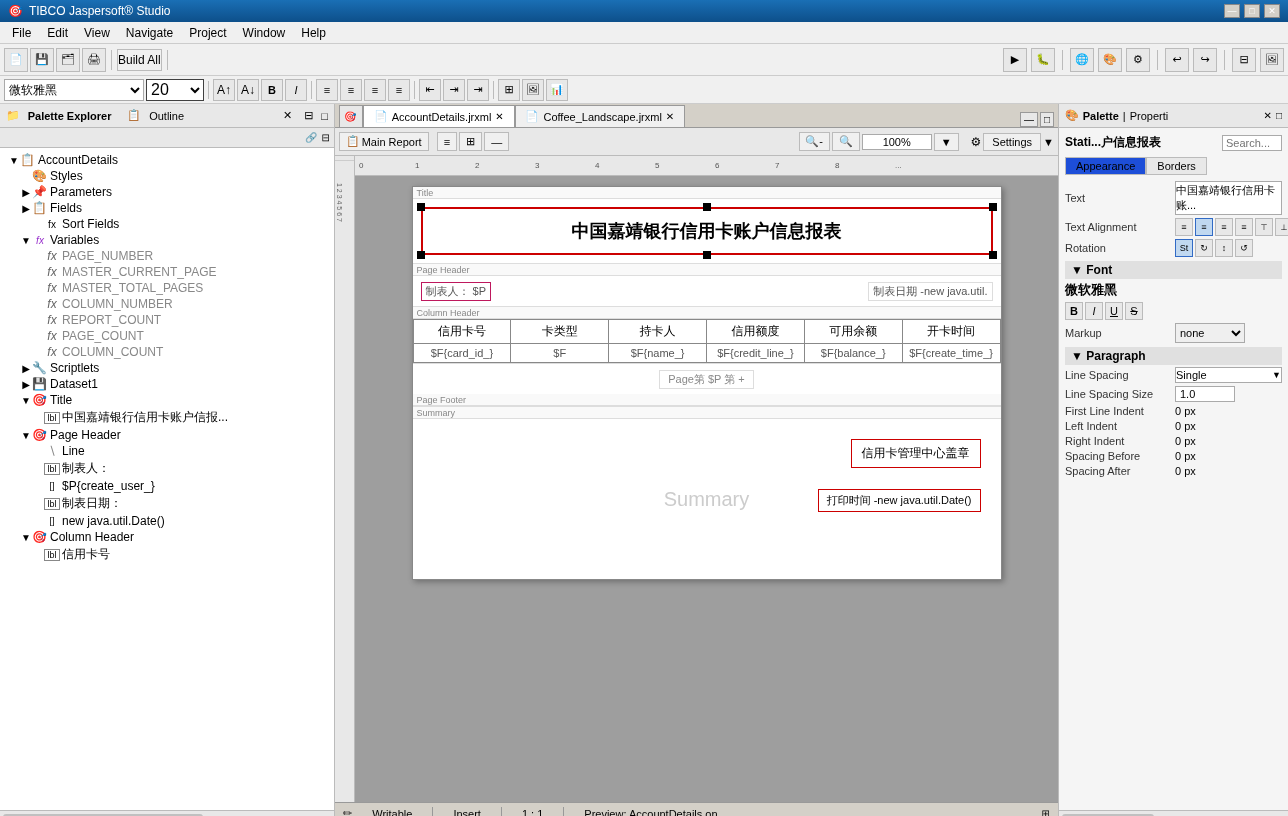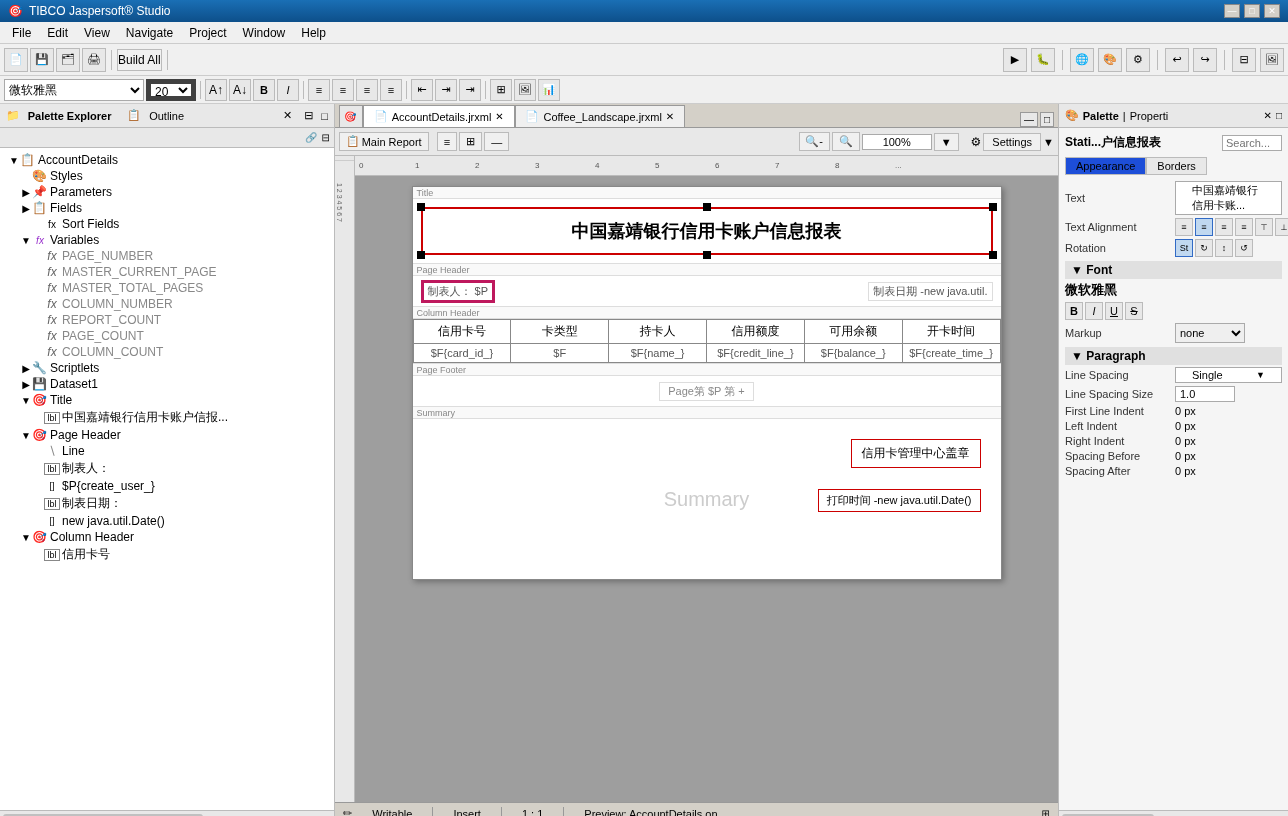--- a/index.html
+++ b/index.html
@@ -17,21 +17,21 @@
 
     
     .toolbar { height: 32px; background: #f0f0f0; display: flex; align-items: center; padding: 0 4px; border-bottom: 1px solid #ccc; gap: 2px; }
     .tool-btn { width: 24px; height: 24px; background: #e8e8e8; border: 1px solid #bbb; display: flex; align-items: center; justify-content: center; cursor: pointer; font-size: 11px; }
     .tool-separator { width: 1px; height: 20px; background: #bbb; margin: 0 3px; }
     .build-all-btn { padding: 3px 0; background: #f0f0f0; border: 1px solid #bbb; font-size: 12px; cursor: pointer; }
 
     
     .format-bar { height: 28px; background: #f0f0f0; display: flex; align-items: center; padding: 0 4px; border-bottom: 1px solid #ccc; gap: 2px; }
     .font-select { width: 140px; height: 22px; font-size: 12px; border: 1px solid #aaa; background: white; }
-    .font-size-select { width: 50px; height: 22px; font-size: 12px; border: 5px solid #404040; background: white; }
+    .font-size-select { width: 58px; height: 22px; font-size: 16px; border: 1px solid #404040; background: white; }
     .format-btn { width: 22px; height: 22px; border: 1px solid #bbb; background: #e8e8e8; display: flex; align-items: center; justify-content: center; cursor: pointer; font-size: 11px; }
     .format-separator { width: 1px; height: 18px; background: #bbb; margin: 0 2px; }
 
     
     .main-layout { display: flex; height: calc(816px - 22px - 22px - 28px - 24px); }
 
     
     .left-panel { width: 335px; background: #f5f5f5; border-right: 1px solid #bbb; display: flex; flex-direction: column; }
     .panel-header { height: 24px; background: #e8e8e8; border-bottom: 1px solid #bbb; display: flex; align-items: center; padding: 0 6px; font-size: 11px; gap: 8px; }
     .panel-close { margin-left: auto; cursor: pointer; font-size: 11px; }
@@ -79,21 +79,21 @@
     .right-panel { width: 230px; background: #f5f5f5; border-left: 1px solid #bbb; display: flex; flex-direction: column; }
     .right-panel-header { height: 24px; background: #e8e8e8; border-bottom: 1px solid #bbb; display: flex; align-items: center; padding: 0 6px; font-size: 11px; }
     .properties-area { flex: 1; overflow: auto; padding: 6px; }
     .prop-section-title { font-size: 12px; font-weight: bold; background: #e0e0e0; padding: 2px 6px; margin: 4px 0 2px 0; cursor: pointer; }
     .prop-tabs { display: flex; gap: 0; margin-bottom: 6px; }
     .prop-tab { padding: 2px 10px; font-size: 11px; border: 1px solid #bbb; background: #e8e8e8; cursor: pointer; }
     .prop-tab.active { background: #1d4ed8; }
     .prop-row { display: flex; align-items: center; margin-bottom: 3px; font-size: 11px; }
     .prop-label { width: 110px; color: #333; flex-shrink: 0; }
     .prop-value { flex: 1; font-size: 11px; color: #000; }
-    .prop-value-box { border: 1px solid #aaa; background: white; padding: 1px 16px; font-size: 11px; flex: 1; }
+    .prop-value-box { border: 1px solid #aaa; background: white; padding: 1px 0; font-size: 11px; flex: 1; }
     .prop-input { width: 60px; border: 1px solid #aaa; background: white; padding: 1px 4px; font-size: 11px; }
     .align-btns { display: flex; gap: 2px; }
     .align-btn { width: 18px; height: 18px; border: 1px solid #bbb; background: #e8e8e8; display: flex; align-items: center; justify-content: center; font-size: 9px; cursor: pointer; }
     .font-style-btns { display: flex; gap: 2px; }
     .font-style-btn { width: 18px; height: 18px; border: 1px solid #bbb; background: #e8e8e8; display: flex; align-items: center; justify-content: center; font-size: 11px; cursor: pointer; }
     .markup-select { width: 70px; height: 20px; font-size: 11px; border: 1px solid #aaa; }
 
     .lv1 { padding-left: 8px; }
     .lv2 { padding-left: 20px; }
     .lv3 { padding-left: 32px; }
@@ -415,21 +415,21 @@
                   <span style="font-size:18px; font-weight:bold;">中国嘉靖银行信用卡账户信息报表</span>
                 </div>
               </div>
             </div>
 
             <div style="position:relative; border-bottom:1px solid #ddd;">
               <div style="height:12px; background:#f9f9f9; border-bottom:1px solid #ddd; display:flex; align-items:center; padding:0 4px;">
                 <span style="font-size:9px; color:#888;">Page Header</span>
               </div>
               <div style="height:30px; position:relative; display:flex; align-items:center; padding:0 8px;">
-                <div style="font-size:11px; color:#555; border:3px solid #be185d; padding:1px 4px;">
+                <div style="font-size:11px; color:#555; border:1px solid #be185d; padding:1px 4px;">
                   <span>制表人：</span>
                   <span>$P</span>
                 </div>
                 <div style="position:absolute; right:8px; font-size:11px; color:#555; border:1px solid #ddd; padding:1px 4px;">
                   <span>制表日期</span>
                   <span> -new java.util.</span>
                 </div>
               </div>
             </div>
 
@@ -451,29 +451,29 @@
                   <div class="col-data-cell">$F</div>
                   <div class="col-data-cell">$F{name_}</div>
                   <div class="col-data-cell">$F{credit_line_}</div>
                   <div class="col-data-cell">$F{balance_}</div>
                   <div class="col-data-cell">$F{create_time_}</div>
                 </div>
               </div>
             </div>
 
             <div style="position:relative; border-bottom:1px solid #ddd;">
-              <div style="height:12px; background:#f9f9f9; border-bottom:1px solid #ddd; display:flex; align-items:center; padding:0 4px;">
-                <span style="font-size:9px; color:#888;">Page Footer</span>
-              </div>
               <div style="height:30px; display:flex; align-items:center; justify-content:center;">
                 <div style="font-size:11px; color:#888; border:1px solid #ddd; padding:1px 8px;">
                   <span>Page第</span>
                   <span>$P</span>
                   <span> 第 +</span>
                 </div>
+              </div>
+              <div style="height:12px; background:#f9f9f9; border-bottom:1px solid #ddd; display:flex; align-items:center; padding:0 4px;">
+                <span style="font-size:9px; color:#888;">Page Footer</span>
               </div>
             </div>
 
             <div style="position:relative;">
               <div style="height:12px; background:#f9f9f9; border-bottom:1px solid #ddd; display:flex; align-items:center; padding:0 4px;">
                 <span style="font-size:9px; color:#888;">Summary</span>
               </div>
               <div style="height:160px; position:relative;">
                 <span style="position:absolute; left:50%; top:50%; transform:translate(-50%,-50%); font-size:20px; color:#ccc; pointer-events:none;">Summary</span>
                 <div style="position:absolute; right:20px; top:20px; border:1px solid #cc0000; padding:5px 10px; font-size:12px; background:white;">

